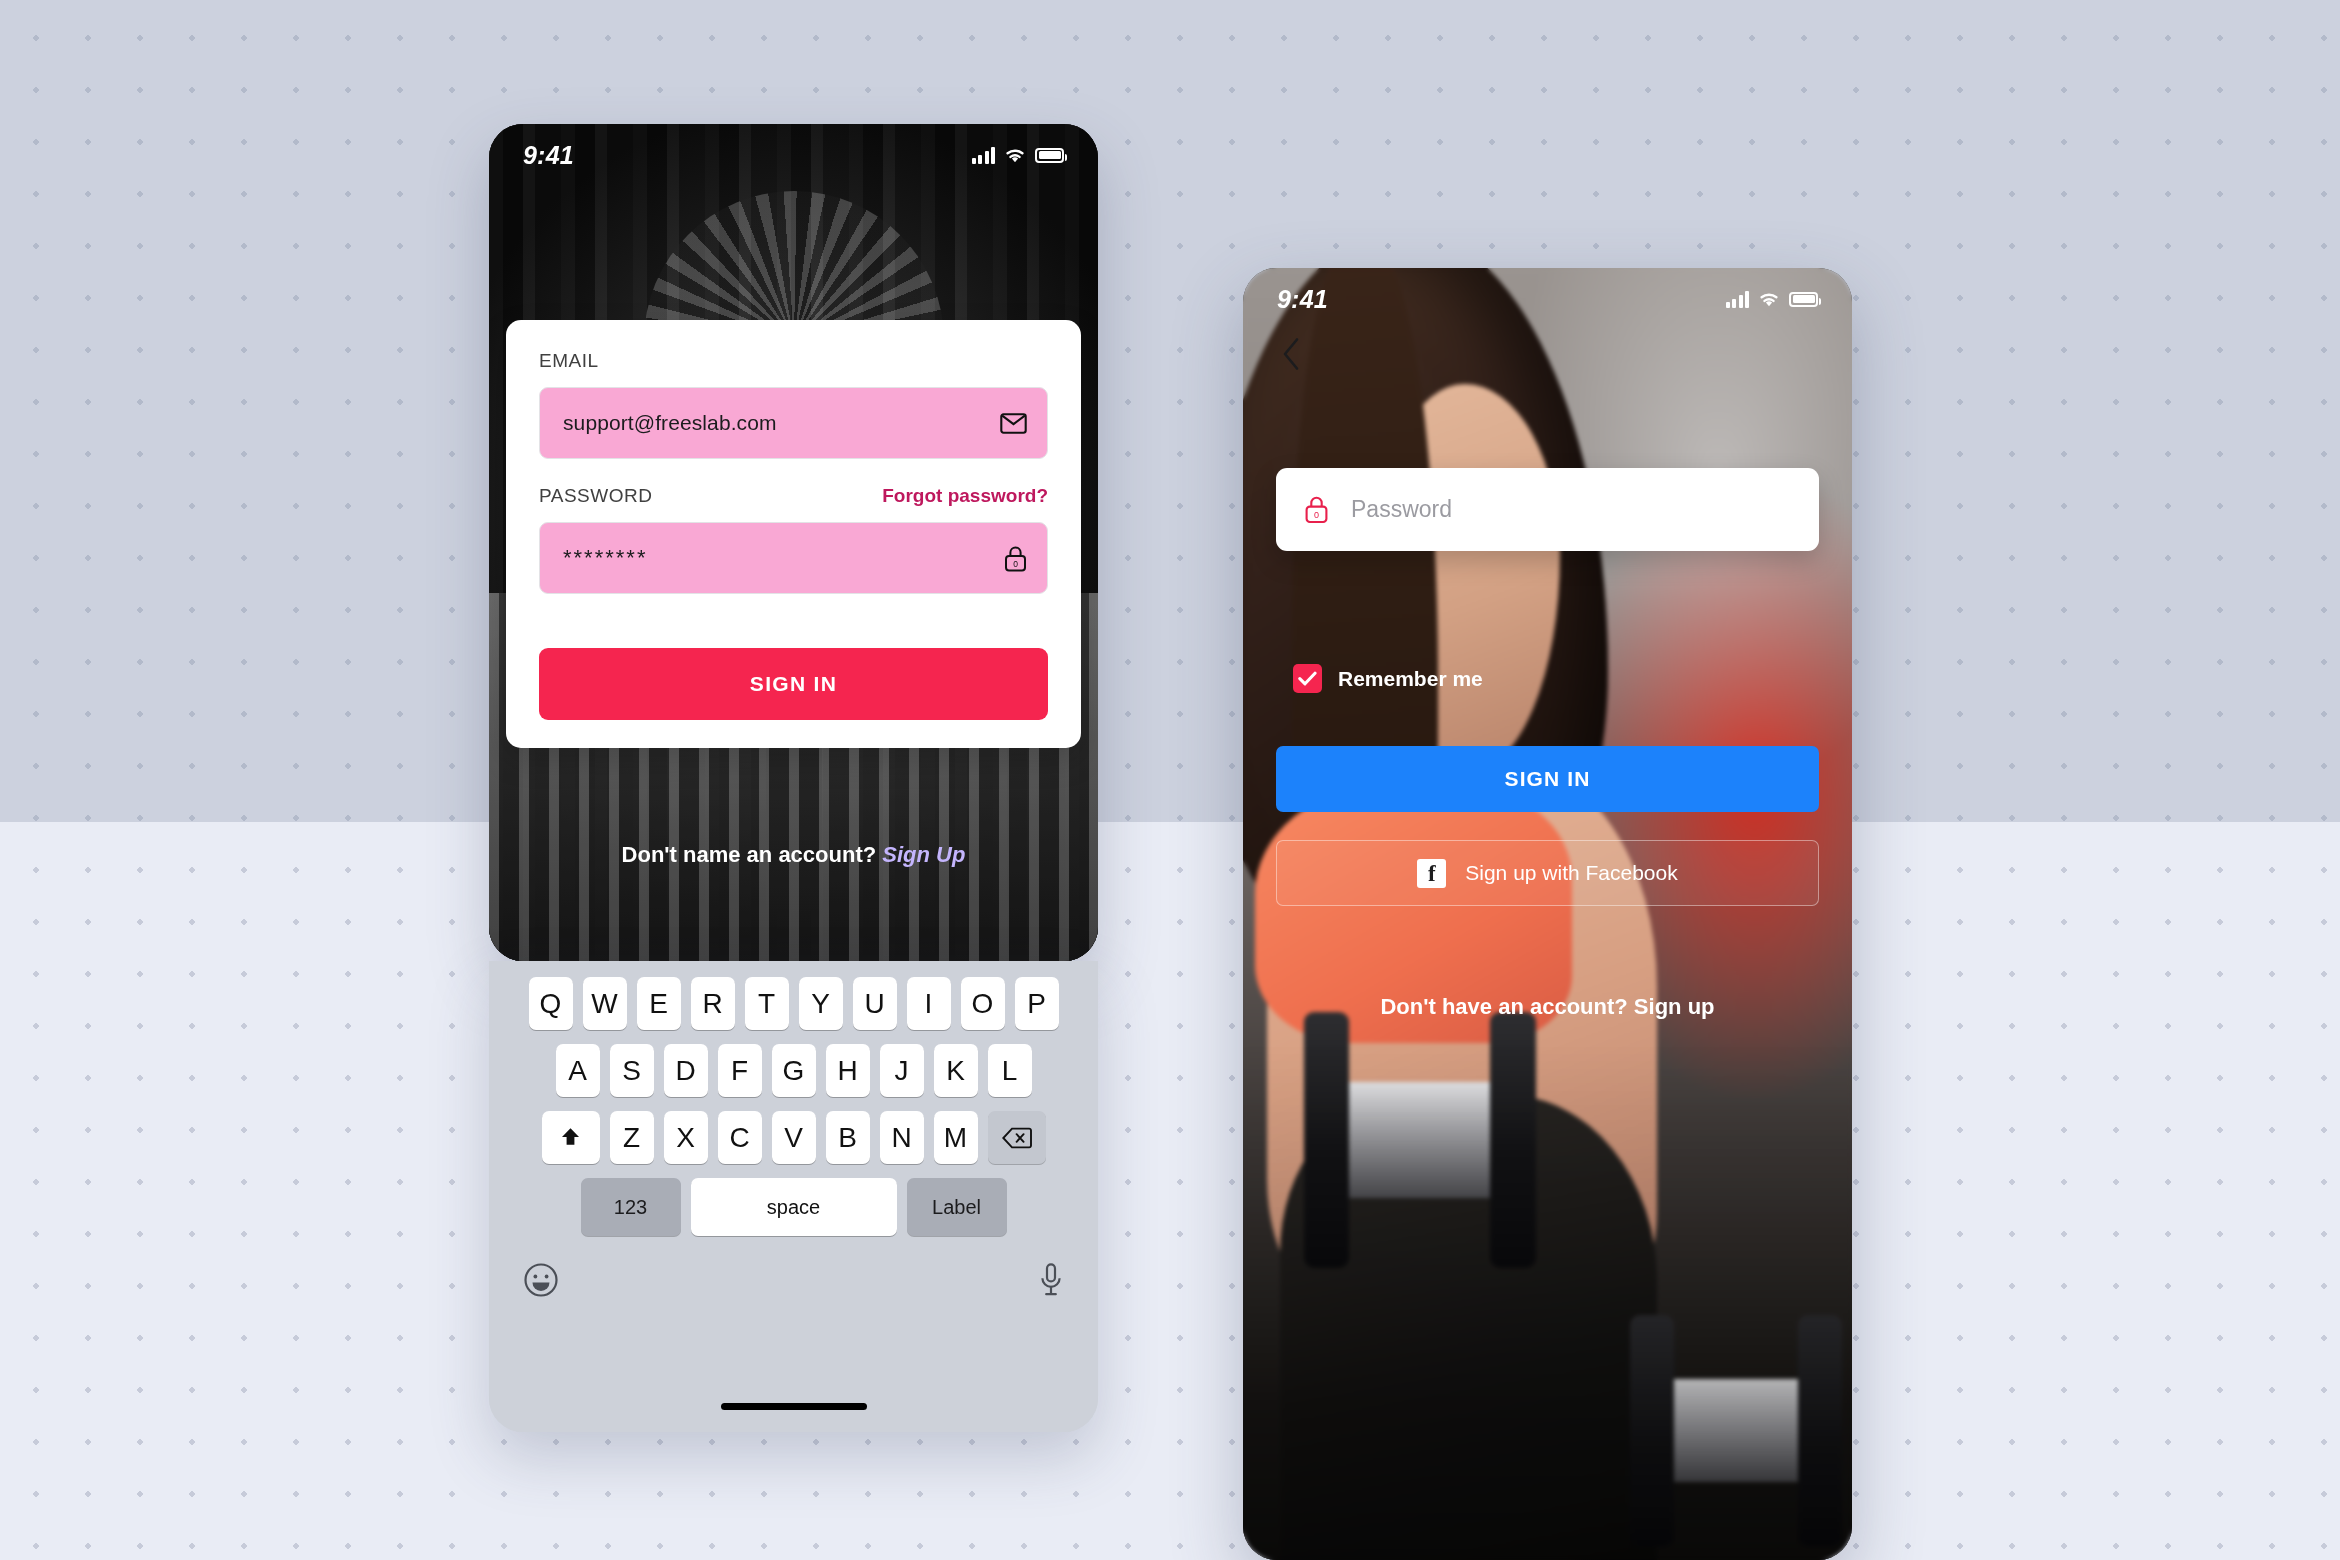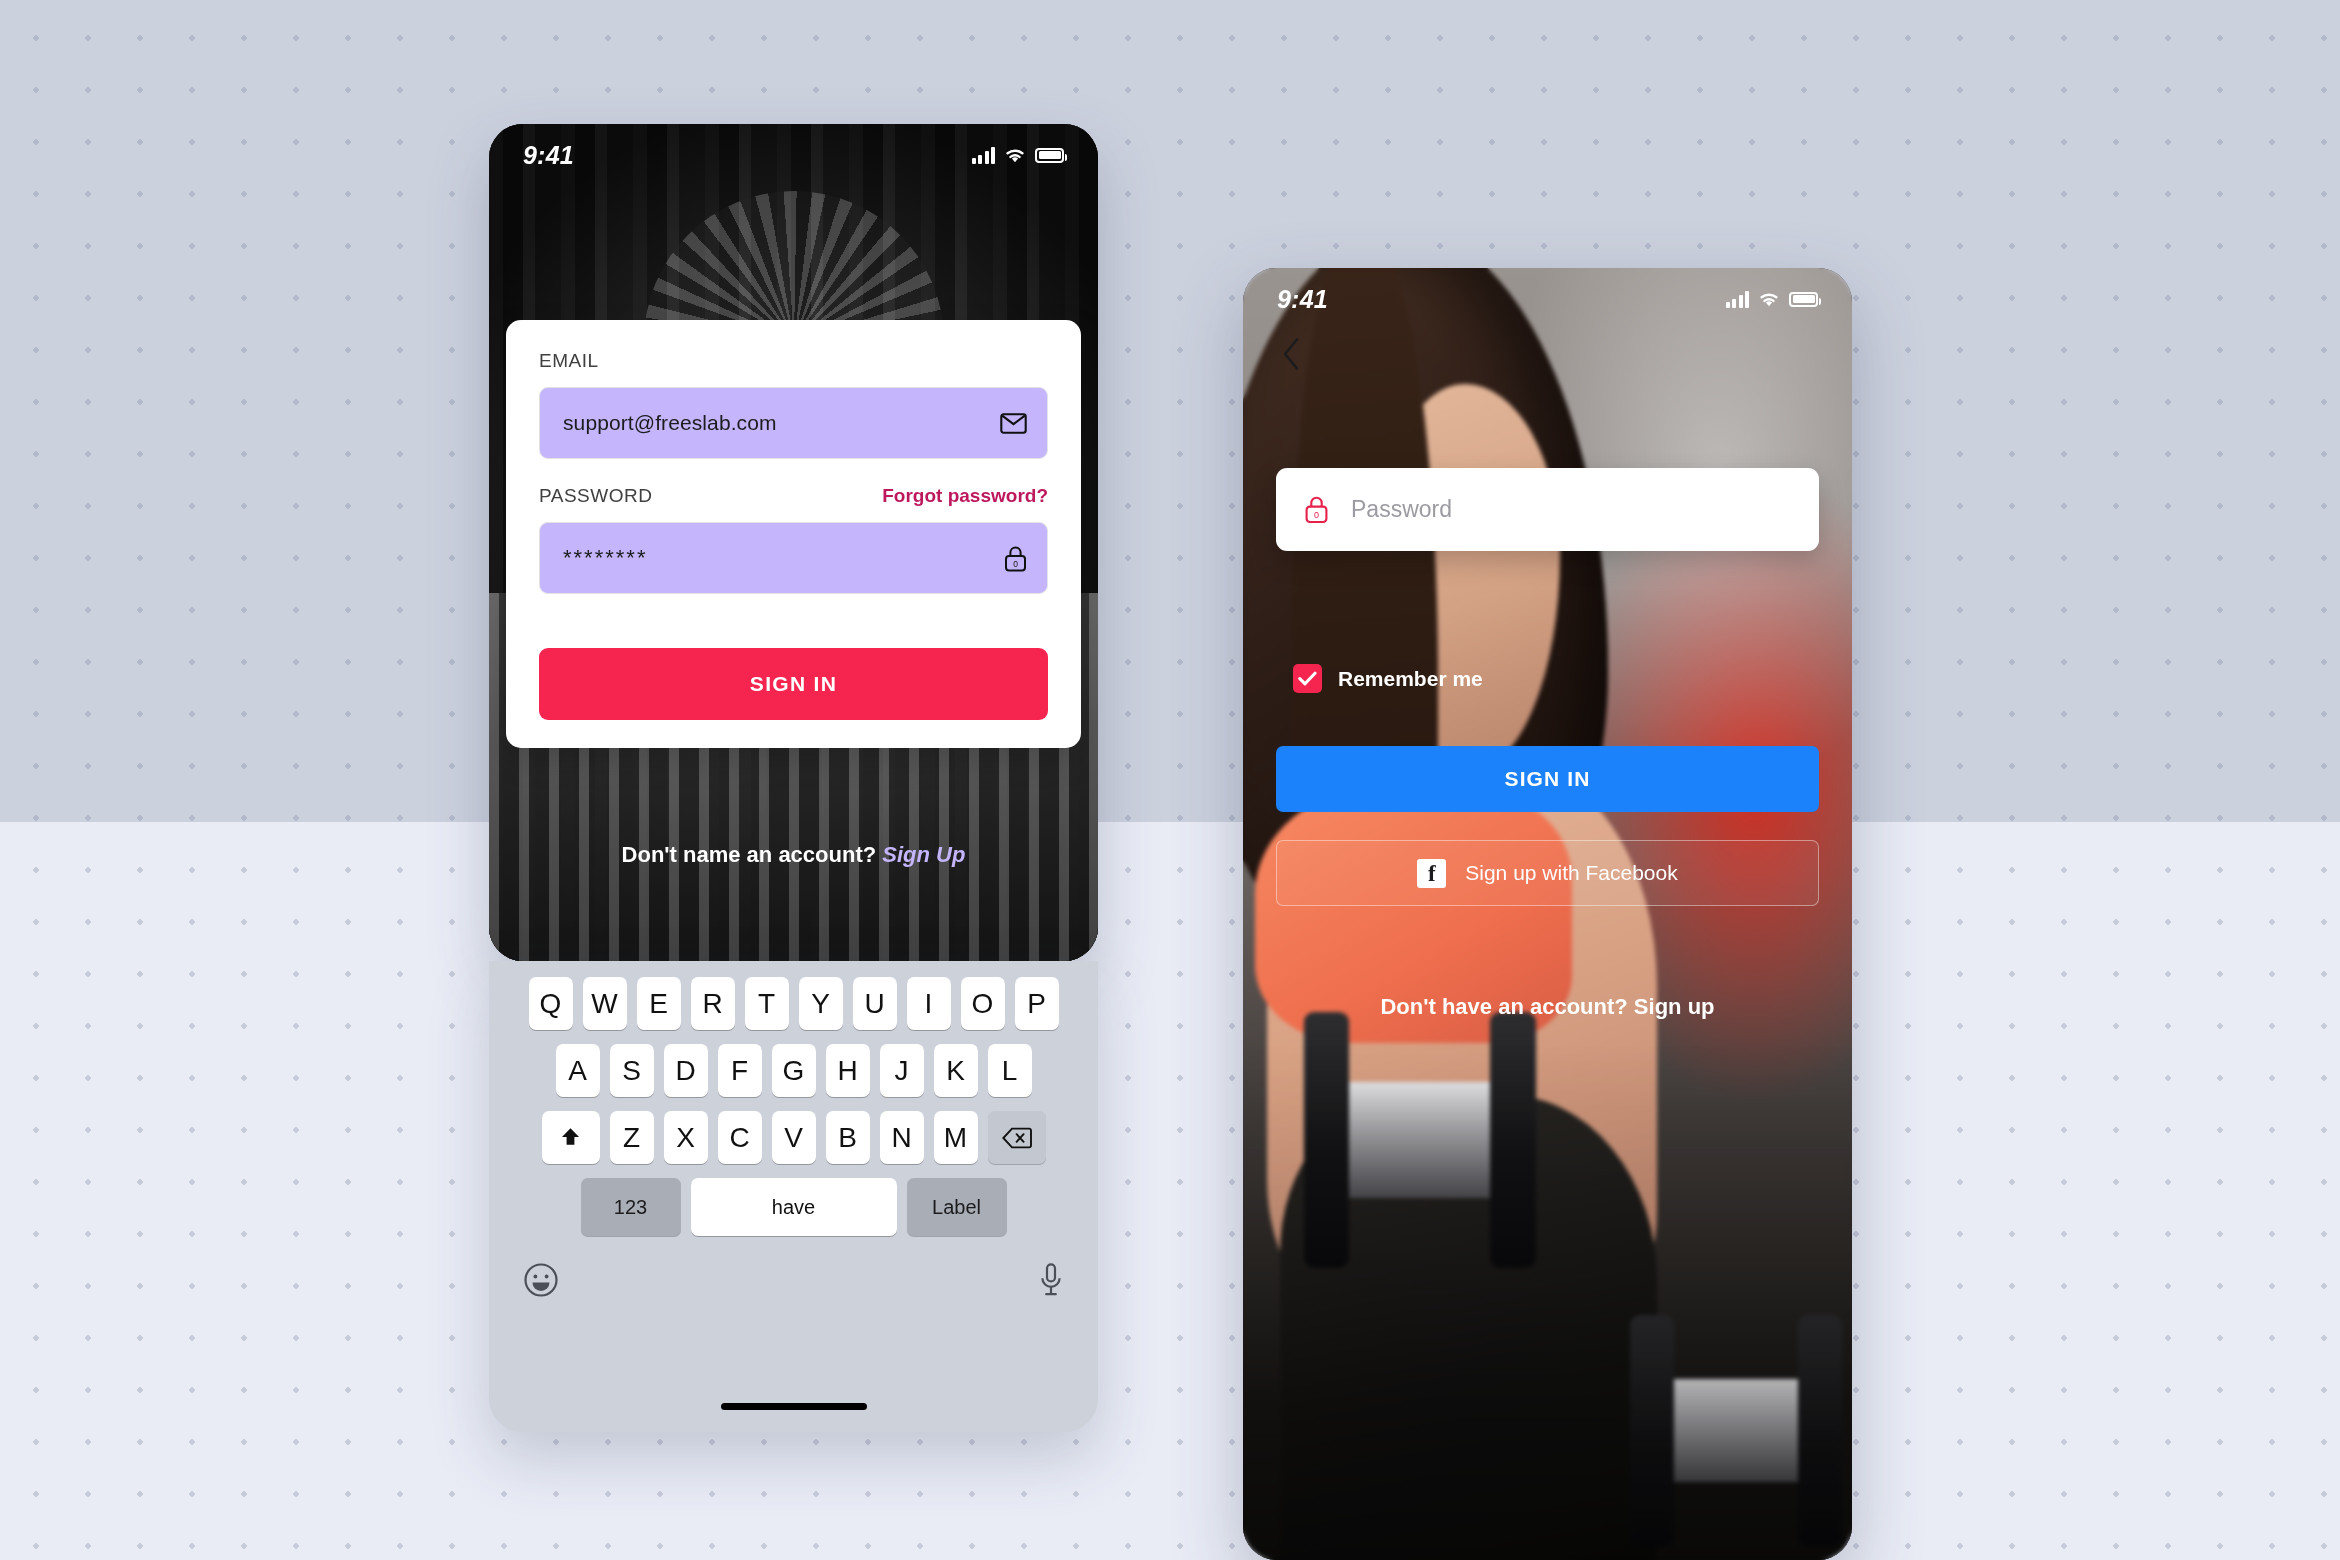--- a/index.html
+++ b/index.html
@@ -222,21 +222,21 @@
   .forgot {
     font-size: 19px; color: #be185d; font-weight: bold;
   }
   .input-box {
     margin-top: 15px;
     height: 72px;
     border: 1px solid #e3e3e6;
     border-radius: 9px;
     display: flex; align-items: center;
     padding: 0 20px 0 23px;
-    background: #c4b5fd;
+    background: #f9a8d4;
     justify-content: center;
   }
   .input-value {
     flex: 1; font-size: 21px; color: #1c1c1e; letter-spacing: 0.1px;
   }
   .input-value.mask { letter-spacing: 2px; font-size: 22px; }
   .gap-26 { height: 26px; }
   .gap-52 { height: 54px; }
   .btn-signin-pink {
     height: 72px; width: 100%;
@@ -465,21 +465,21 @@
         <div class="key wide fn" style="background:#c3c7cf">
           <svg width="30" height="22" viewBox="0 0 30 22">
             <path d="M10 1.6h17.2a1.8 1.8 0 0 1 1.8 1.8v15.2a1.8 1.8 0 0 1-1.8 1.8H10L1.3 11z" stroke="#111" stroke-width="1.9" fill="none"></path>
             <path d="M14.6 7.2l7 7.6M21.6 7.2l-7 7.6" stroke="#111" stroke-width="1.9" stroke-linecap="round"></path>
           </svg>
         </div>
       </div>
 
       <div class="kb-row">
         <div class="key fn bottom" style="width:100px">123</div>
-        <div class="key space bottom">have</div>
+        <div class="key space bottom">space</div>
         <div class="key fn bottom" style="width:100px">Label</div>
       </div>
 
       <div class="kb-bottom">
         <svg width="36" height="36" viewBox="0 0 36 36">
           <circle cx="18" cy="18" r="15.5" stroke="#4b4f57" stroke-width="2.2" fill="none"></circle>
           <circle cx="12.4" cy="14.5" r="1.9" fill="#4b4f57"></circle>
           <circle cx="23.6" cy="14.5" r="1.9" fill="#4b4f57"></circle>
           <path d="M9.5 20.5h17a8.5 8.5 0 0 1-17 0z" fill="#4b4f57"></path>
         </svg>

